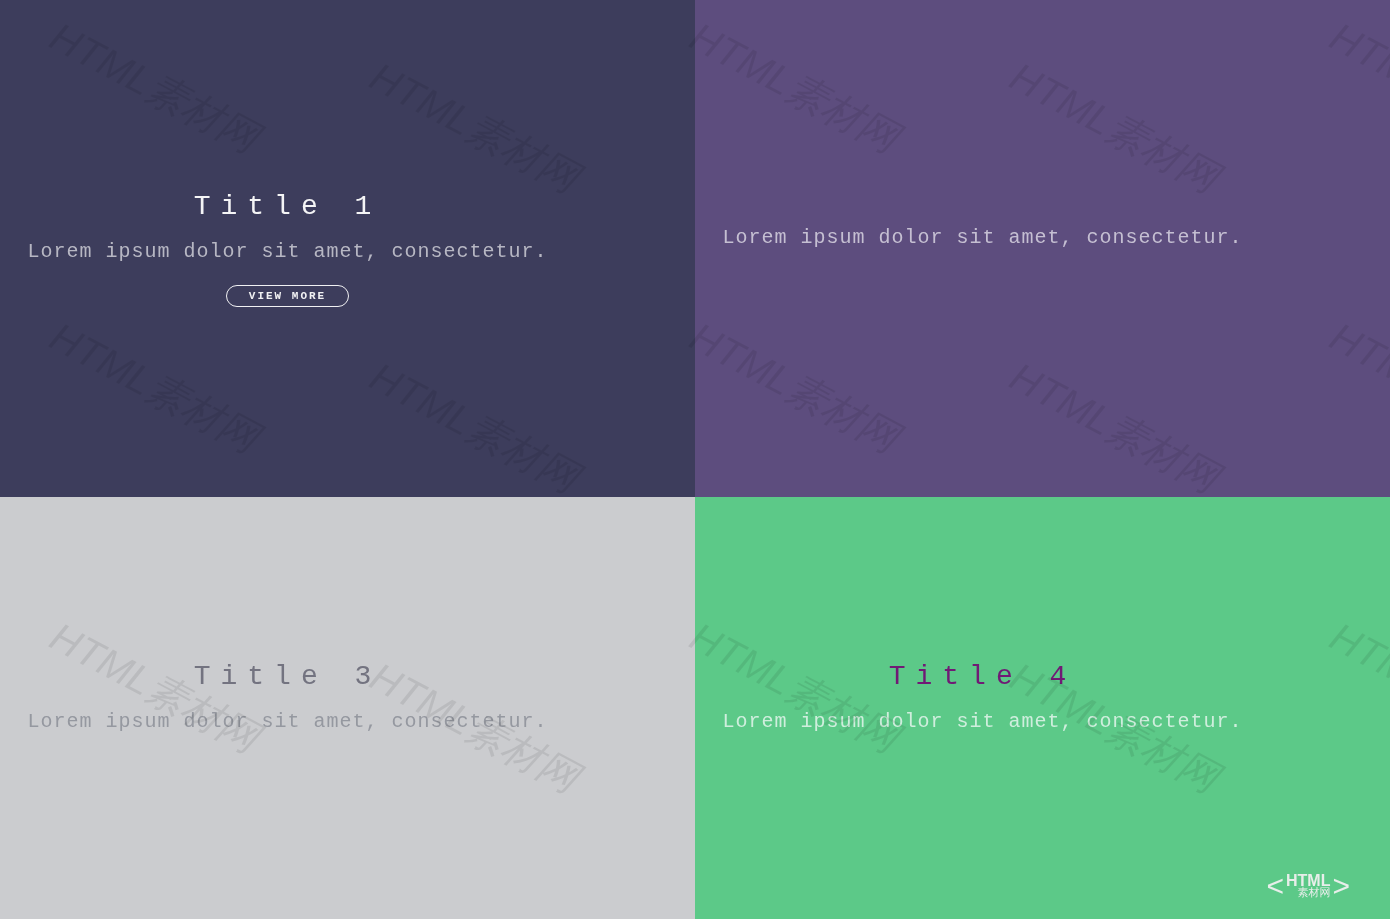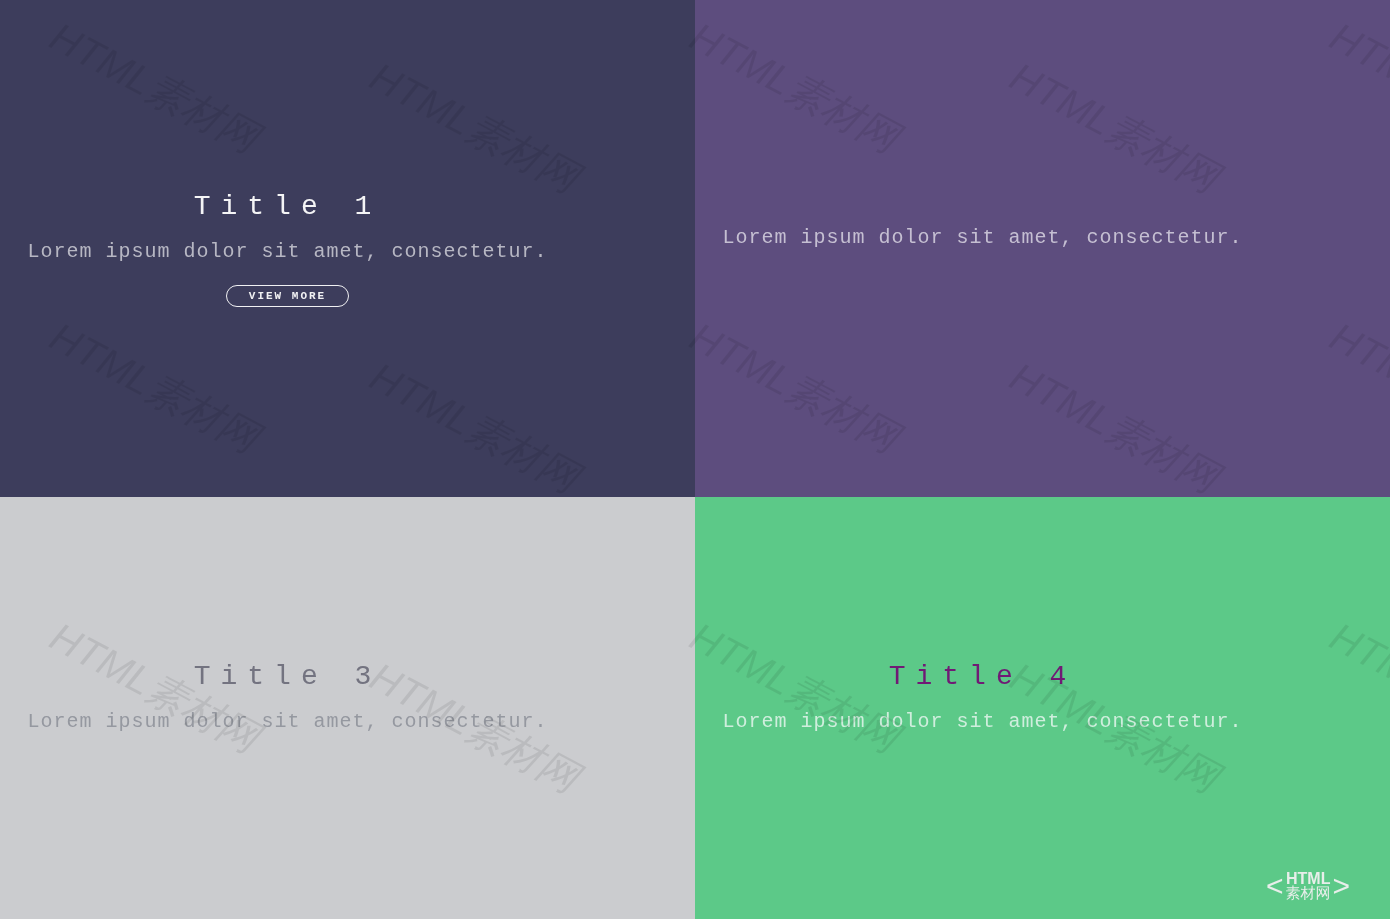--- a/index.html
+++ b/index.html
@@ -120,21 +120,21 @@
       flex-direction: column;
       align-items: flex-end;
       line-height: 0.9;
       margin: 0 2px;
     }
     .logo-html .big {
       font-size: 16px;
       font-weight: bold;
     }
     .logo-html .small {
-      font-size: 15px;
+      font-size: 11px;
     }
   </style>
 </head>
 <body>
 
 <div class="grid">
 
   <div class="tile tile-1">
     <div class="tile-inner">
       <h2 class="title">Title 1</h2>

